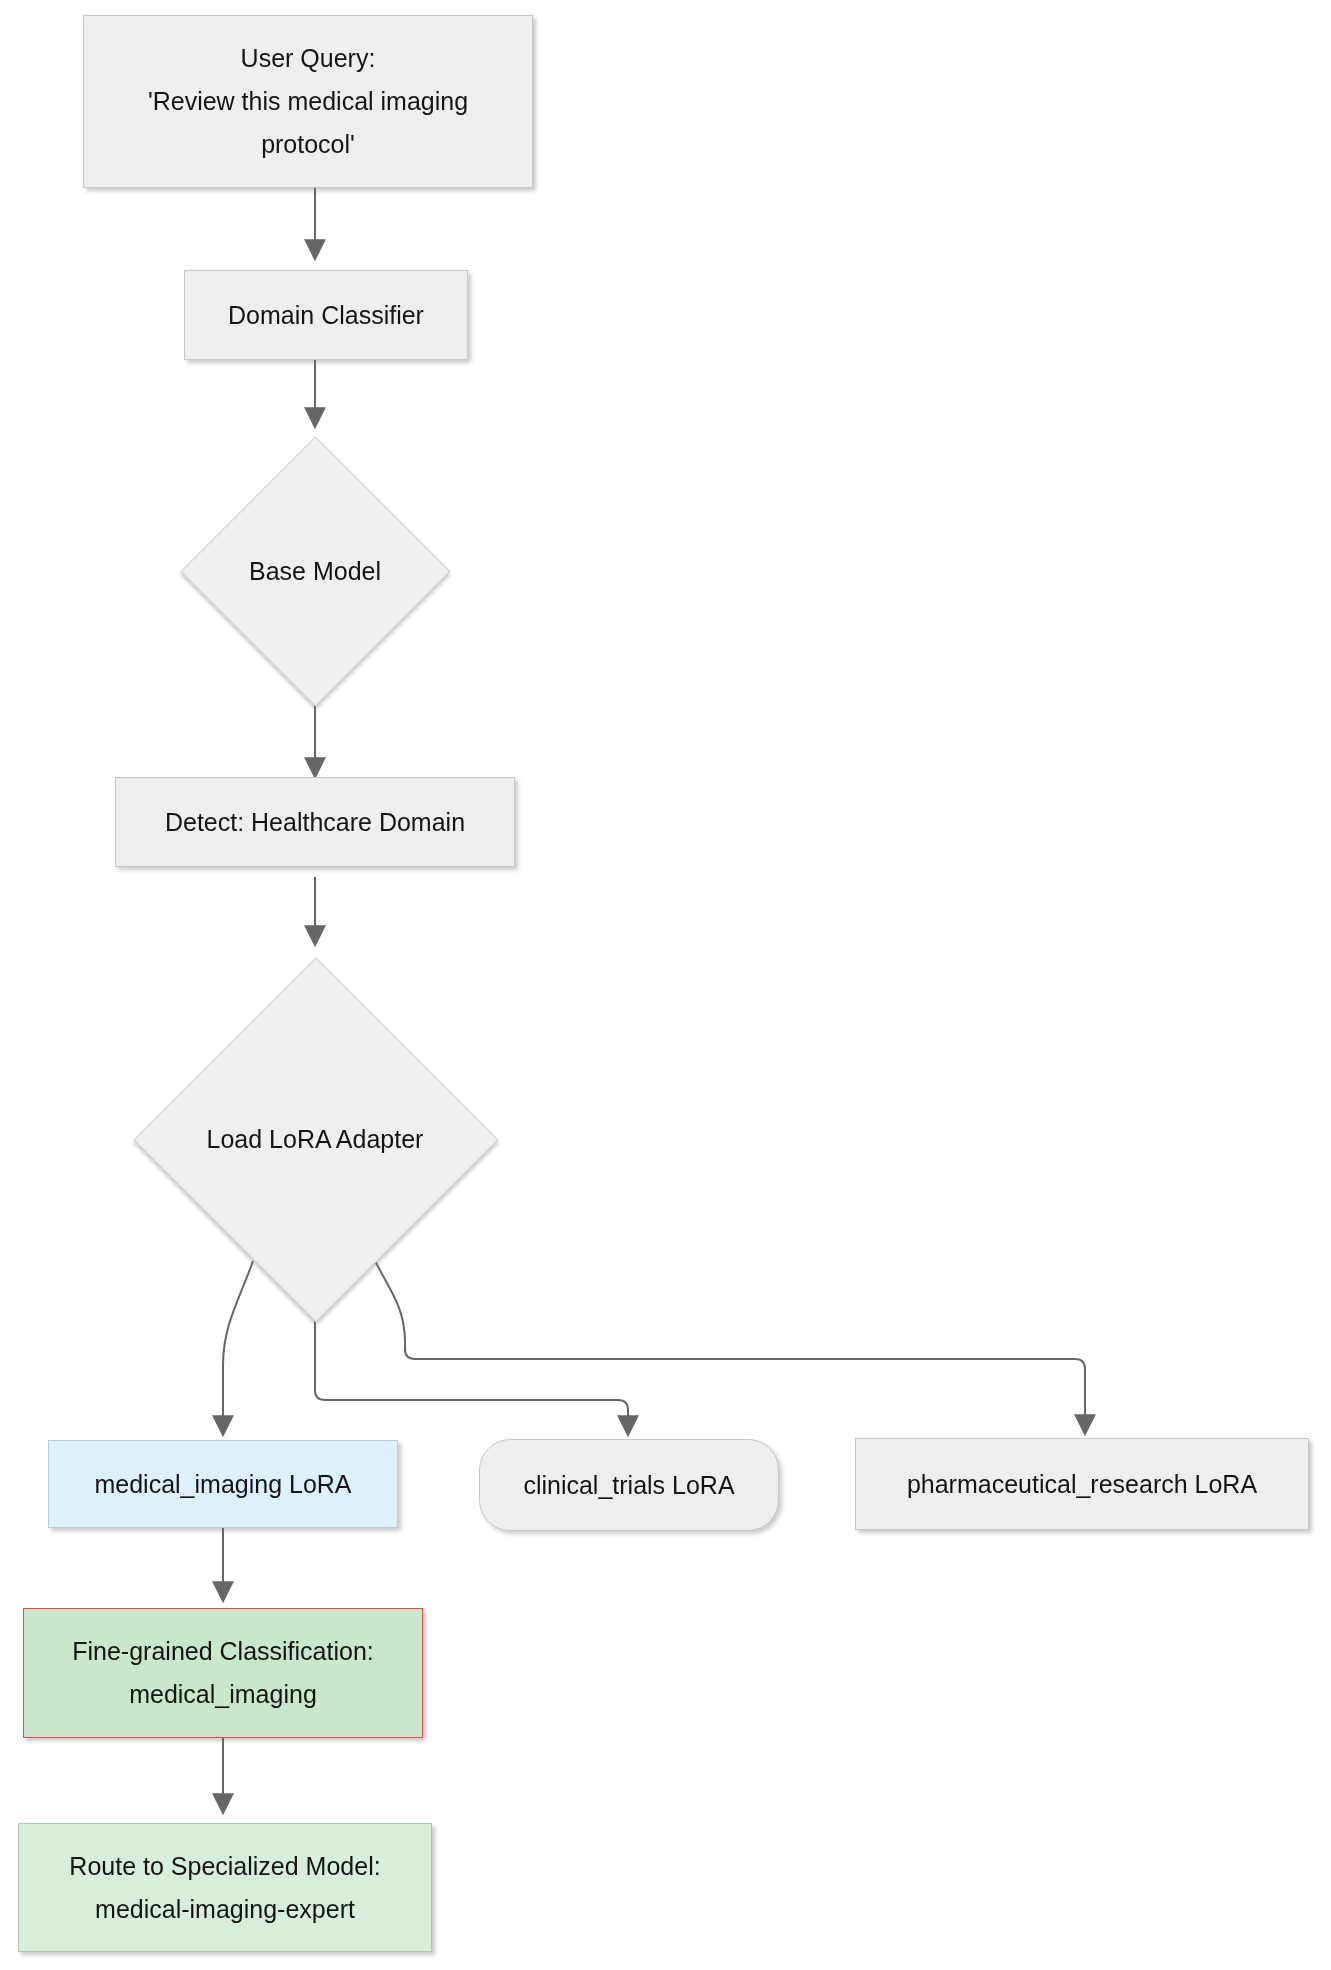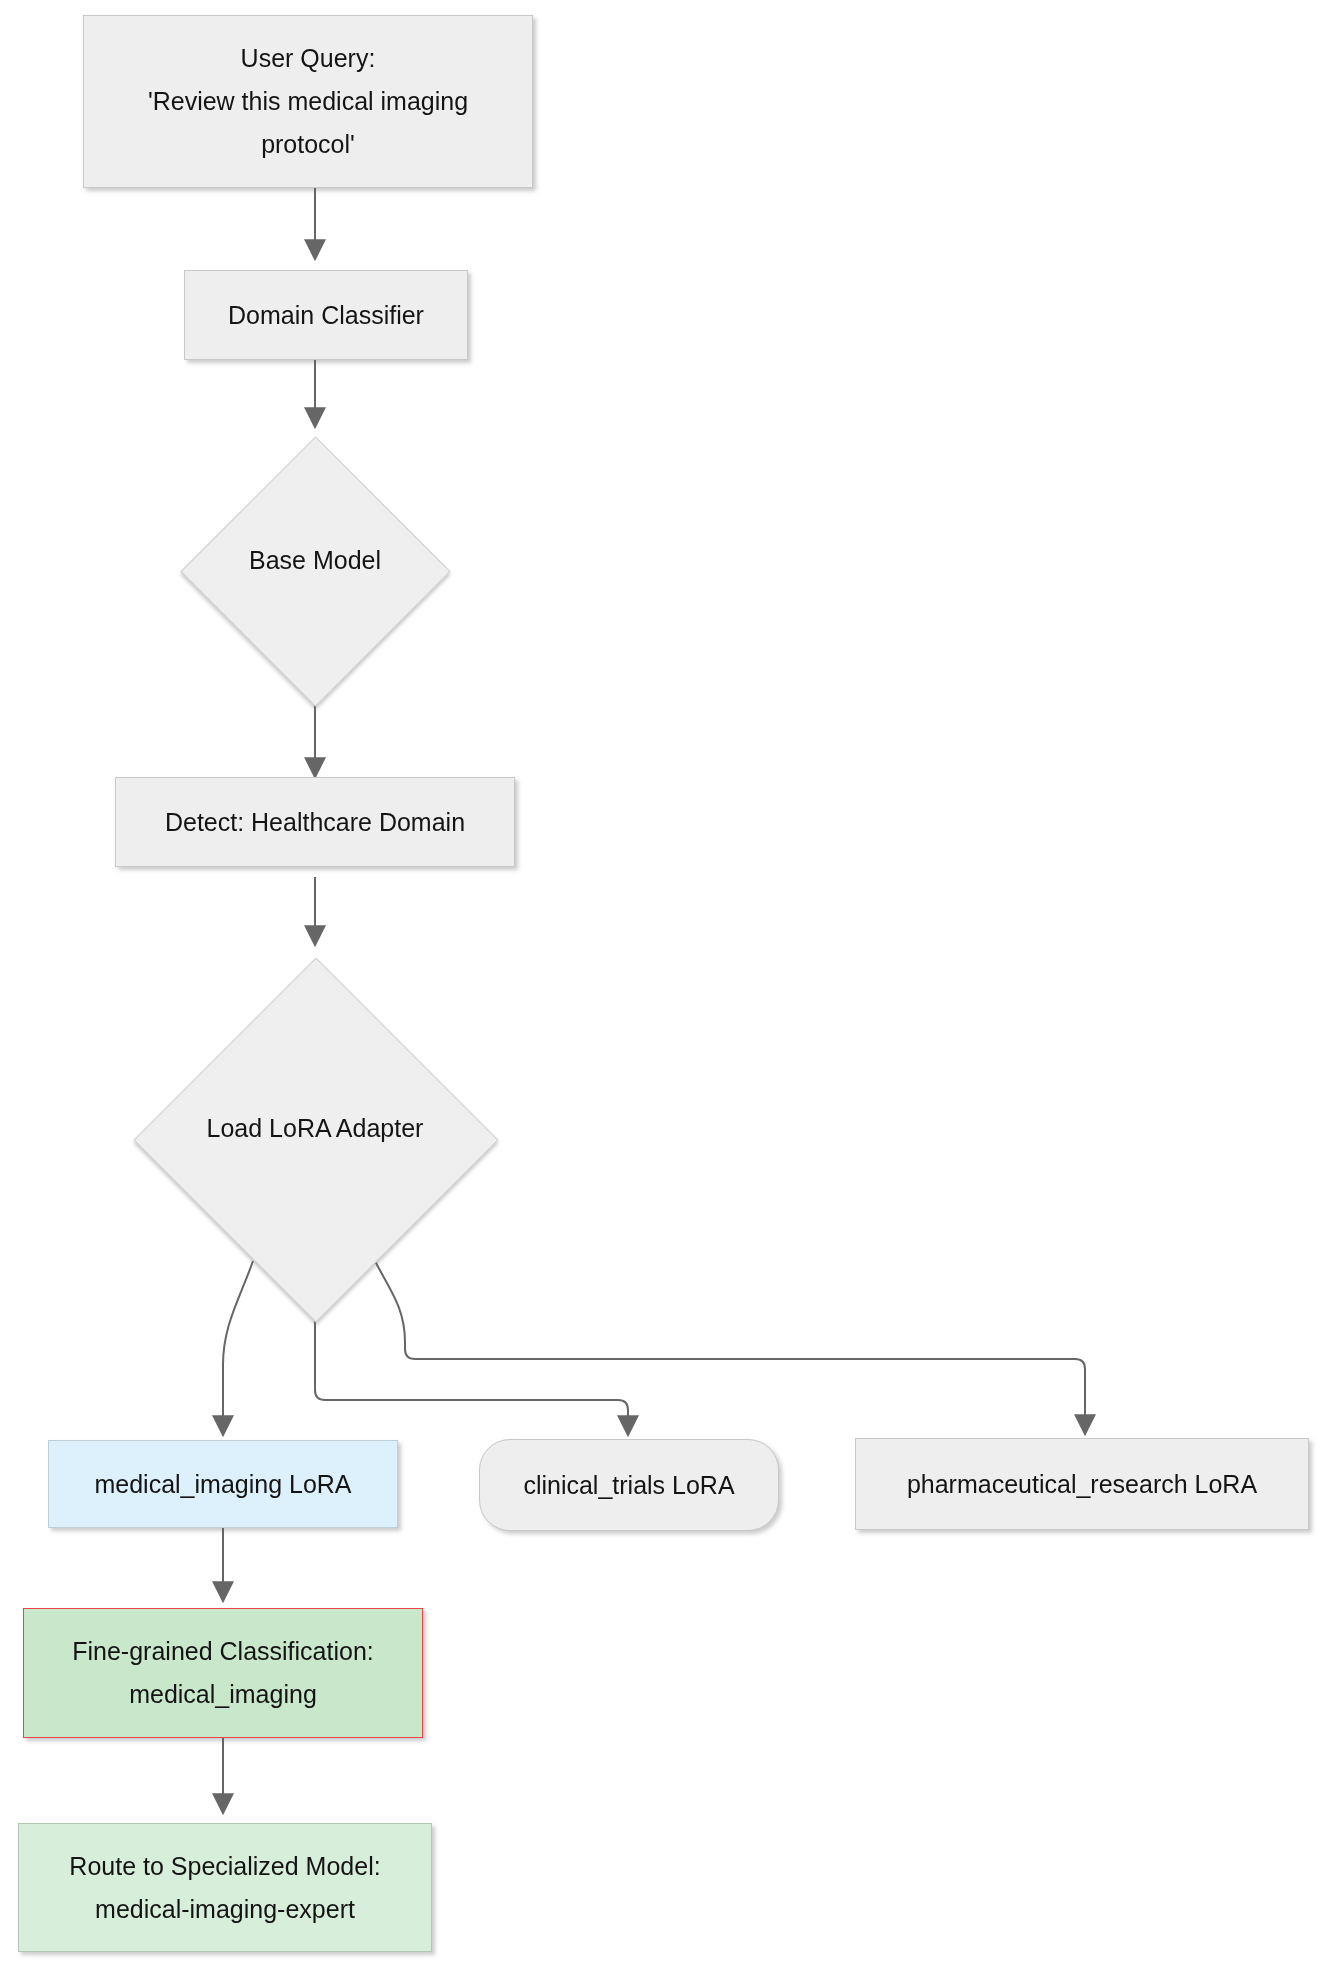--- a/index.html
+++ b/index.html
@@ -26,21 +26,21 @@
   .rect-green1{background:#c9e7cb;border:1px solid #ef4444;box-shadow:3px 3px 4px rgba(110,110,110,0.35);}
   .rect-green2{background:#d7eeda;border:1px solid #b2c8b6;box-shadow:3px 3px 4px rgba(110,110,110,0.35);}
   .diamond-shape{
     position:absolute;z-index:2;
     background:#efefef;border:1px solid #cfcfcf;
     transform:rotate(45deg);
     box-shadow:2px 2px 4px rgba(110,110,110,0.4);
   }
   .diamond-label{
     position:absolute;z-index:3;
-    display:flex;justify-content:center;
+    display:flex;align-items:center;justify-content:center;
     text-align:center;font-size:25px;
     pointer-events:none;
   }
 </style>
 </head>
 <body>
 
 <div id="canvas">
 
   <svg id="edges" width="1331" height="1970" viewBox="0 0 1331 1970">

